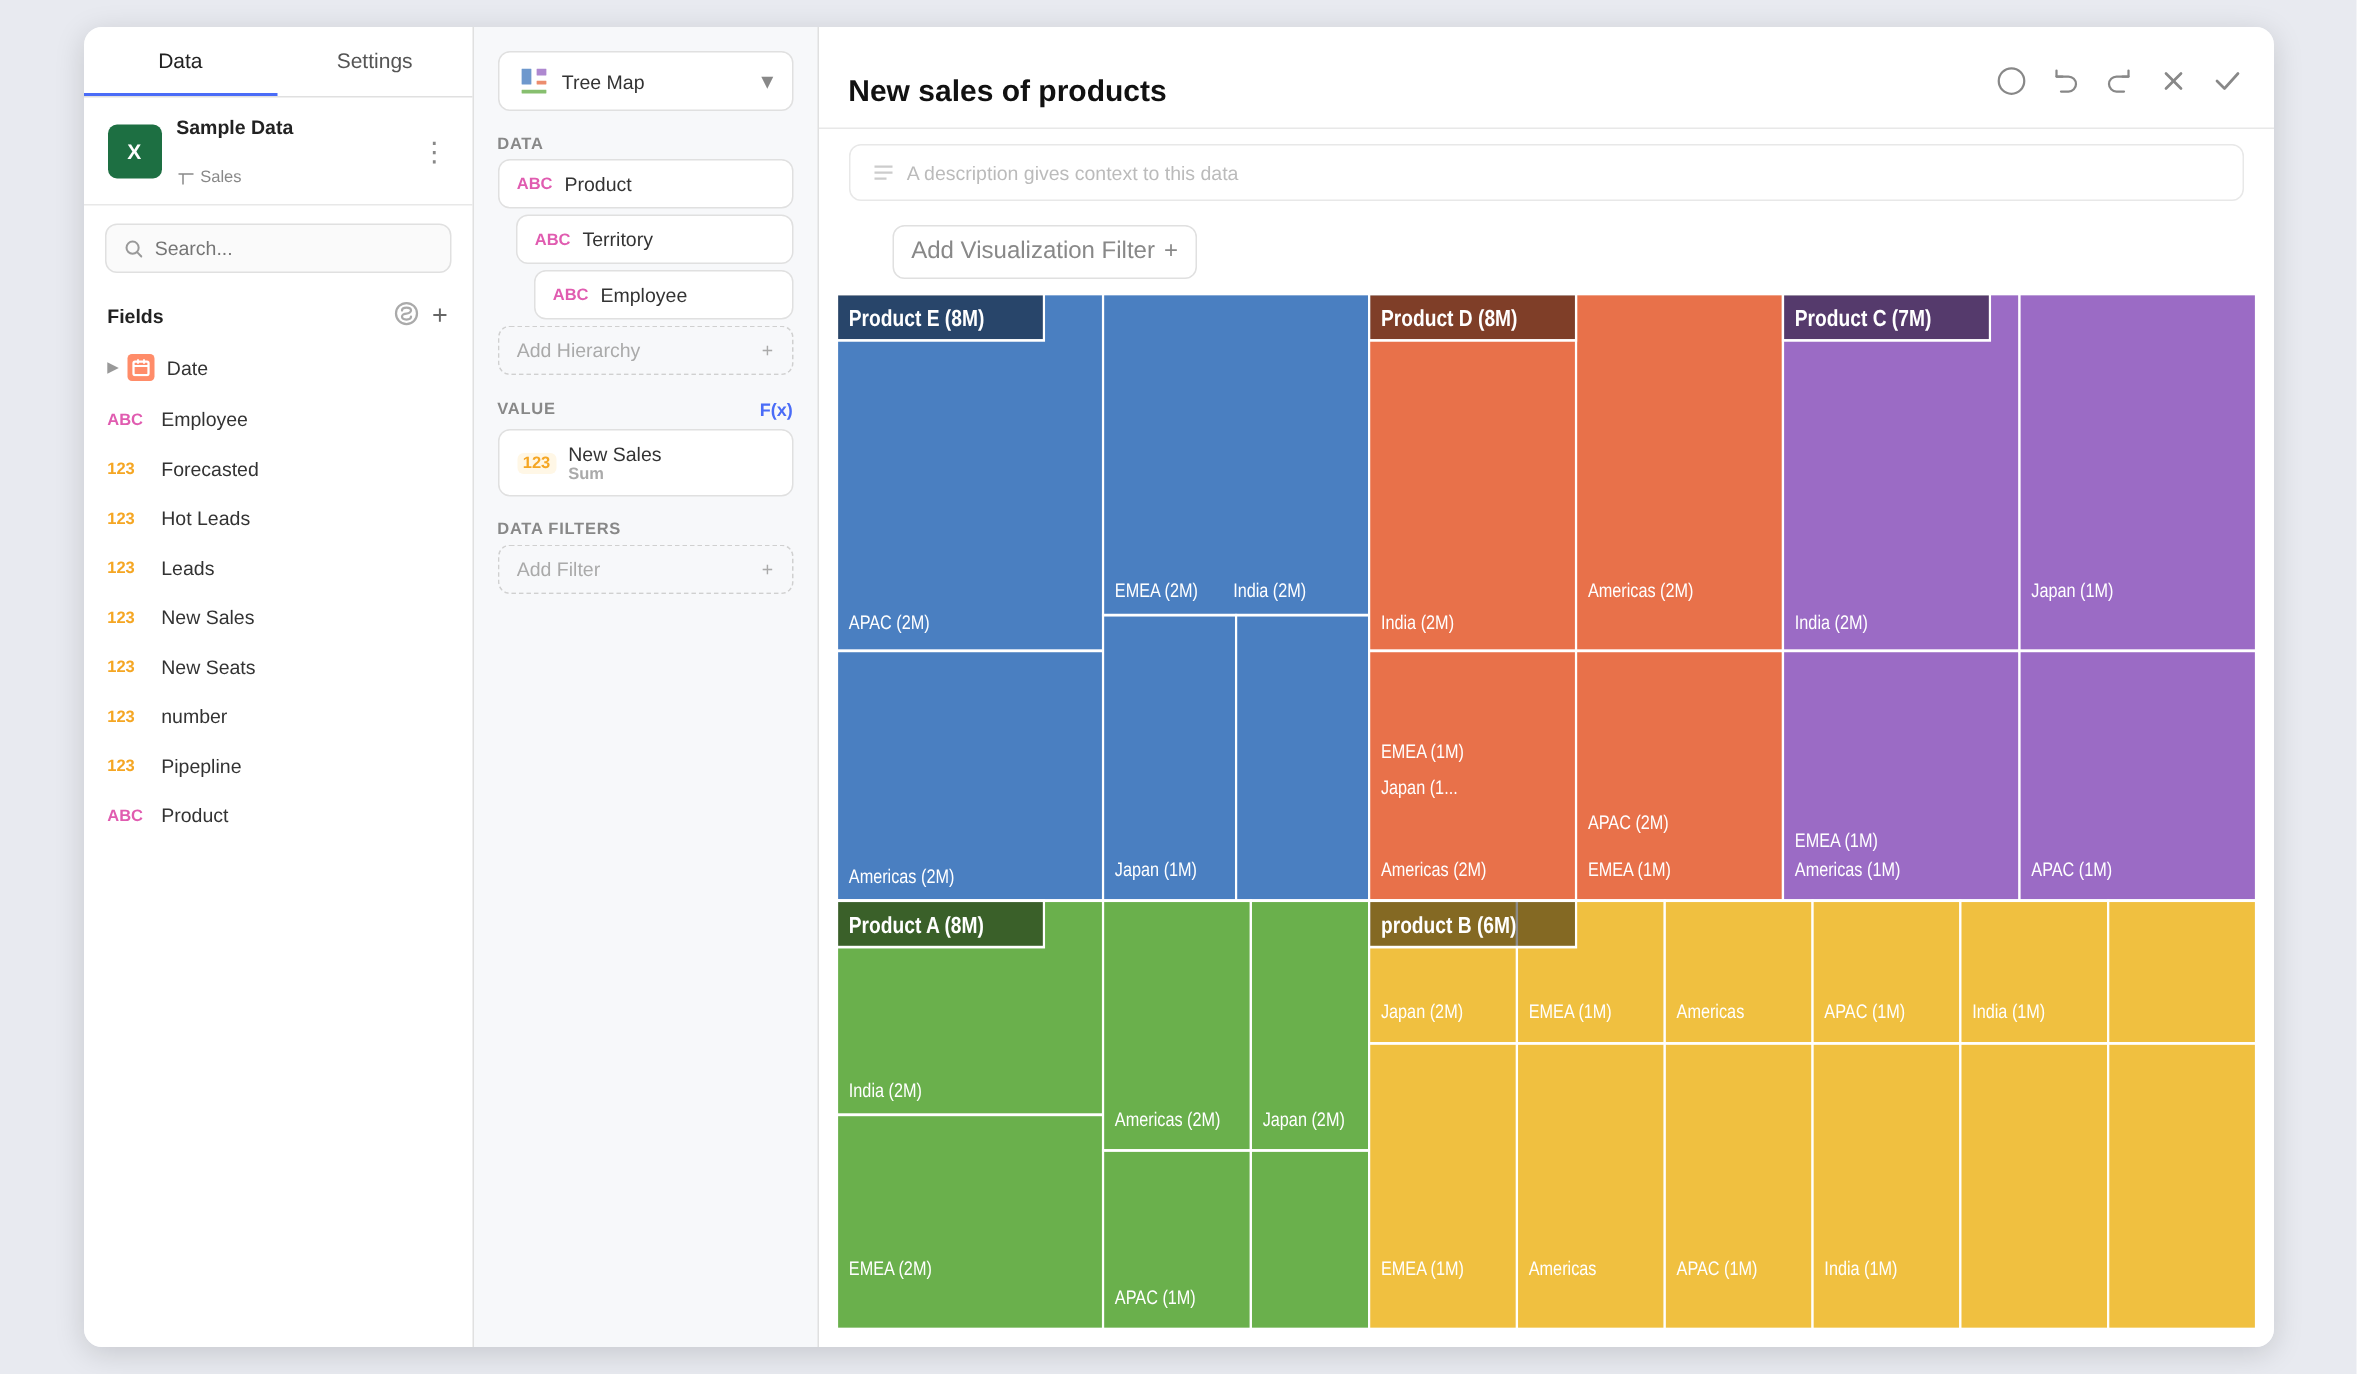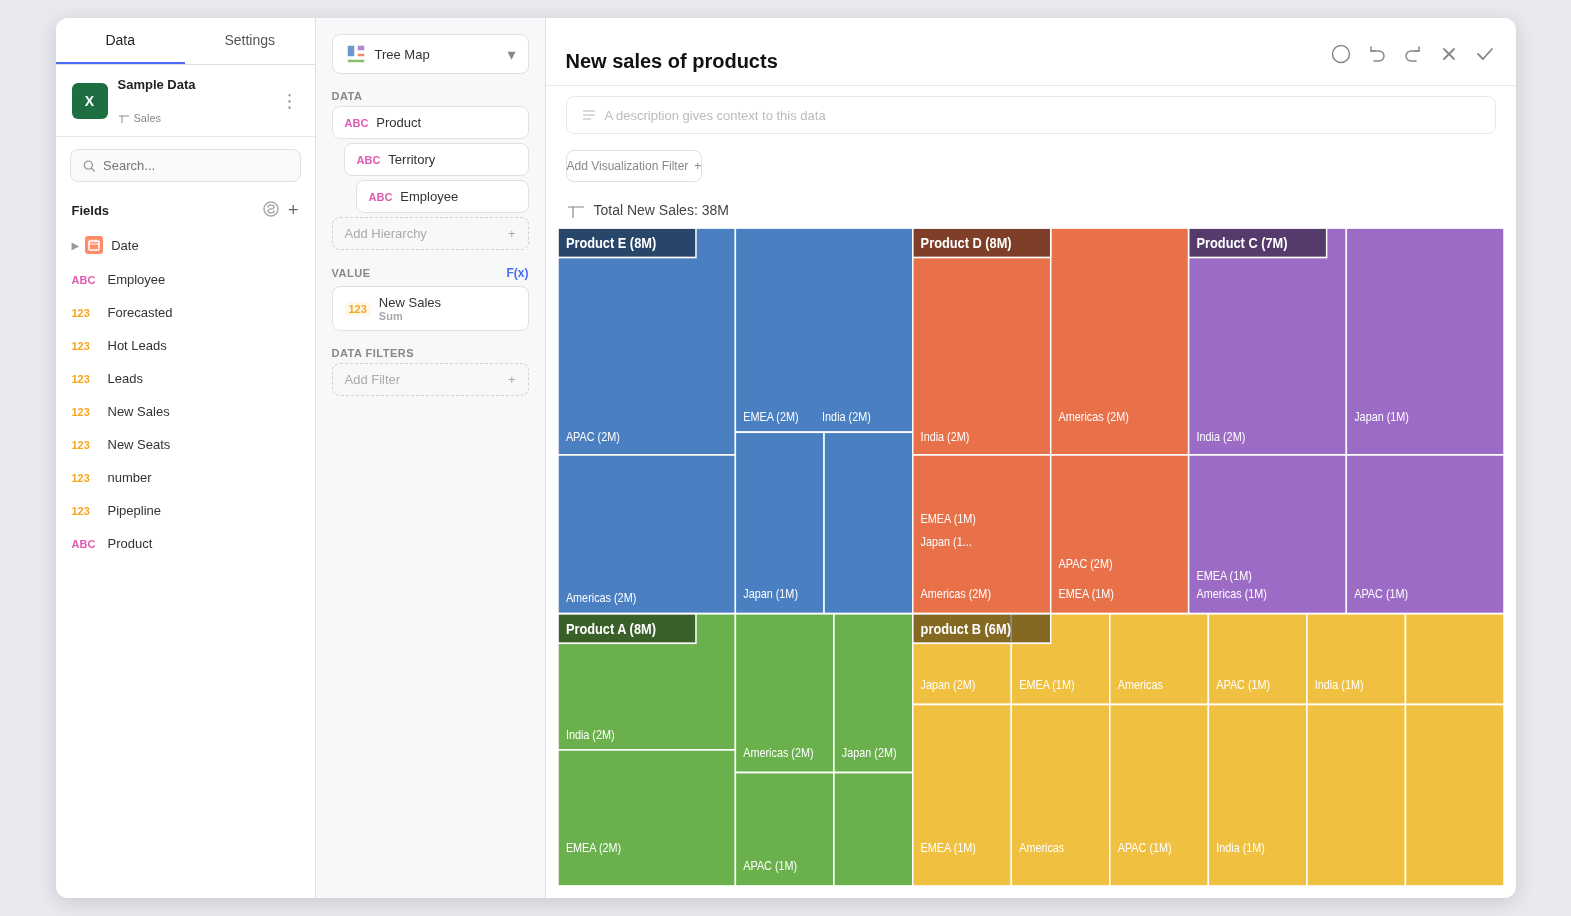--- a/index.html
+++ b/index.html
@@ -51,21 +51,21 @@
     .filter-section { }
     .add-filter { border: 1px dashed #d0d0d0; border-radius: 8px; padding: 8px 12px; display: flex; align-items: center; gap: 8px; color: #aaa; font-size: 13px; cursor: pointer; }
     
     .right-panel { flex: 1; background: #fff; display: flex; flex-direction: column; overflow: hidden; }
     .right-header { display: flex; align-items: center; padding: 16px 20px 12px; border-bottom: 1px solid #e8e8e8; }
     .chart-title { font-size: 20px; font-weight: 700; color: #111; flex: 1; margin-top: 16px; }
     .header-icons { display: flex; align-items: center; gap: 14px; }
     .description-row { padding: 10px 20px; }
     .description-input { width: 100%; border: 1px solid #e8e8e8; border-radius: 8px; padding: 10px 14px; font-size: 13px; color: #bbb; outline: none; display: flex; align-items: center; gap: 8px; }
     .filter-row { padding: 6px 20px 10px; }
-    .add-viz-filter { display: inline-flex; align-items: center; gap: 6px; border: 1px solid #e0e0e0; border-radius: 8px; padding: 8px 0; font-size: 12px; color: #888; cursor: pointer; }
+    .add-viz-filter { display: inline-flex; align-items: center; gap: 6px; border: 1px solid #e0e0e0; border-radius: 8px; padding: 8px 12px; font-size: 16px; color: #888; cursor: pointer; margin-left: 29px; }
     .stats-row { padding: 8px 20px; display: flex; align-items: center; gap: 8px; }
     .stats-text { font-size: 14px; color: #444; font-weight: 500; }
     
     .treemap-container { flex: 1; padding: 0 12px 12px; overflow: hidden; }
     .treemap-svg { width: 100%; height: 100%; }
     rect { stroke: white; stroke-width: 1.5; }
     text { fill: white; font-size: 12px; font-family: -apple-system, BlinkMacSystemFont, 'Segoe UI', sans-serif; }
     .tm-label-large { font-size: 13px; font-weight: 600; }
     .tm-sub { font-size: 11px; }
   </style>
@@ -284,28 +284,20 @@
       </div>
     </div>
 
     <div class="filter-row">
       <div class="add-viz-filter">
         <span>Add Visualization Filter</span>
         <span>+</span>
       </div>
     </div>
 
-    <div class="stats-row">
-      <svg width="20" height="20" viewBox="0 0 20 20" fill="none">
-        <rect x="2" y="2" width="16" height="16" rx="2" stroke="#888" stroke-width="1.4"></rect>
-        <line x1="2" y1="7" x2="18" y2="7" stroke="#888" stroke-width="1.2"></line>
-        <line x1="7" y1="7" x2="7" y2="18" stroke="#888" stroke-width="1.2"></line>
-      </svg>
-      <span class="stats-text">Total New Sales: 38M</span>
-    </div>
 
     <div class="treemap-container">
       <svg class="treemap-svg" viewBox="0 0 960 580" preserveAspectRatio="none">
 
         <rect x="0" y="0" width="360" height="340" fill="#4a7fc1"></rect>
 
         <rect x="0" y="0" width="180" height="200" fill="#4a7fc1" stroke="white" stroke-width="1.5"></rect>
         <rect x="0" y="200" width="180" height="140" fill="#4a7fc1" stroke="white" stroke-width="1.5"></rect>
         <rect x="180" y="0" width="180" height="180" fill="#4a7fc1" stroke="white" stroke-width="1.5"></rect>
         <rect x="180" y="180" width="90" height="160" fill="#4a7fc1" stroke="white" stroke-width="1.5"></rect>

